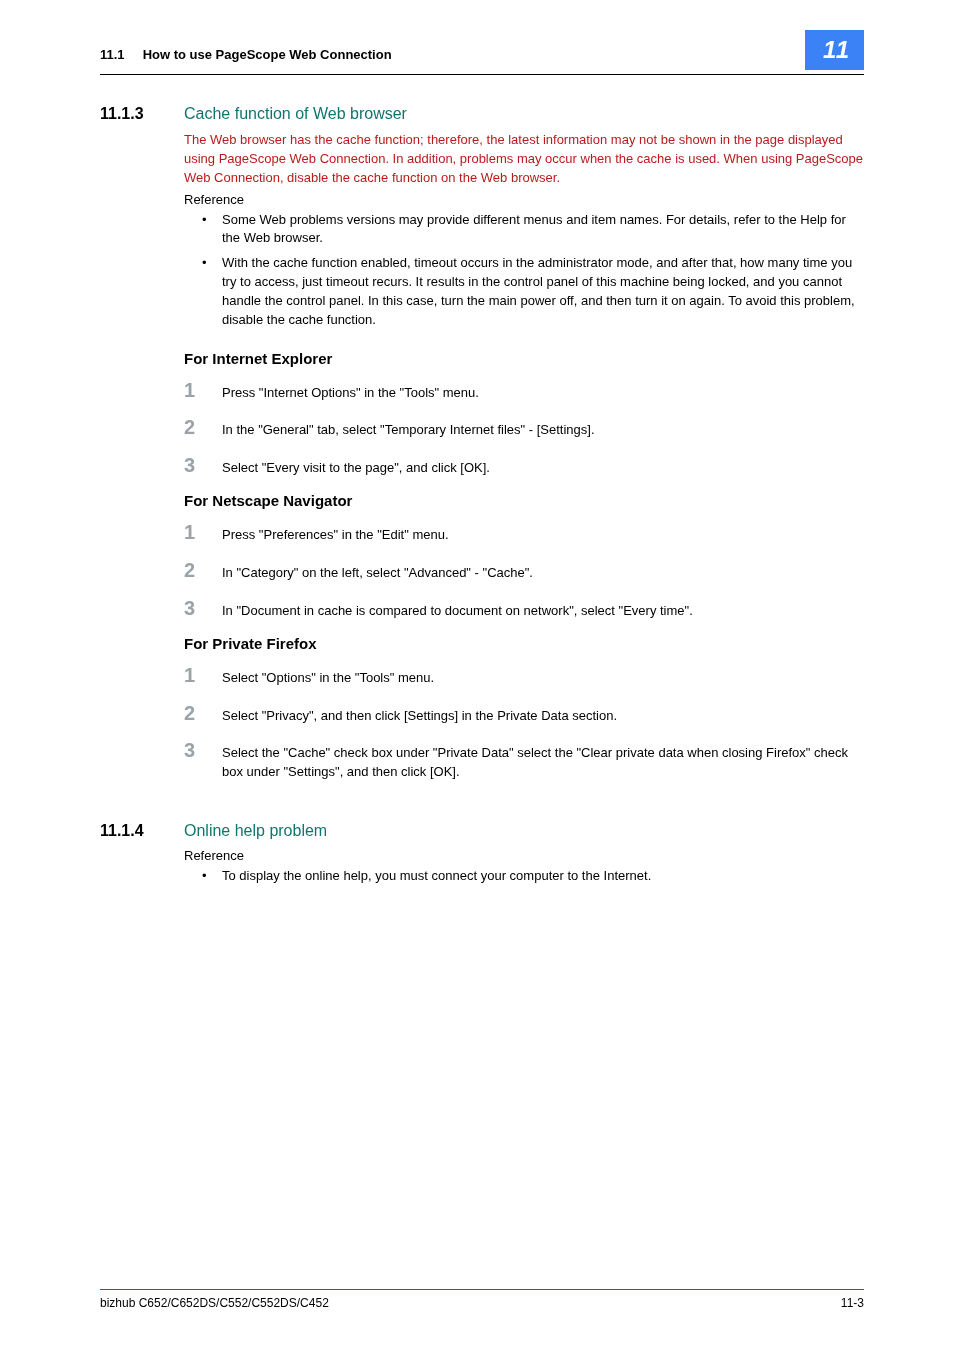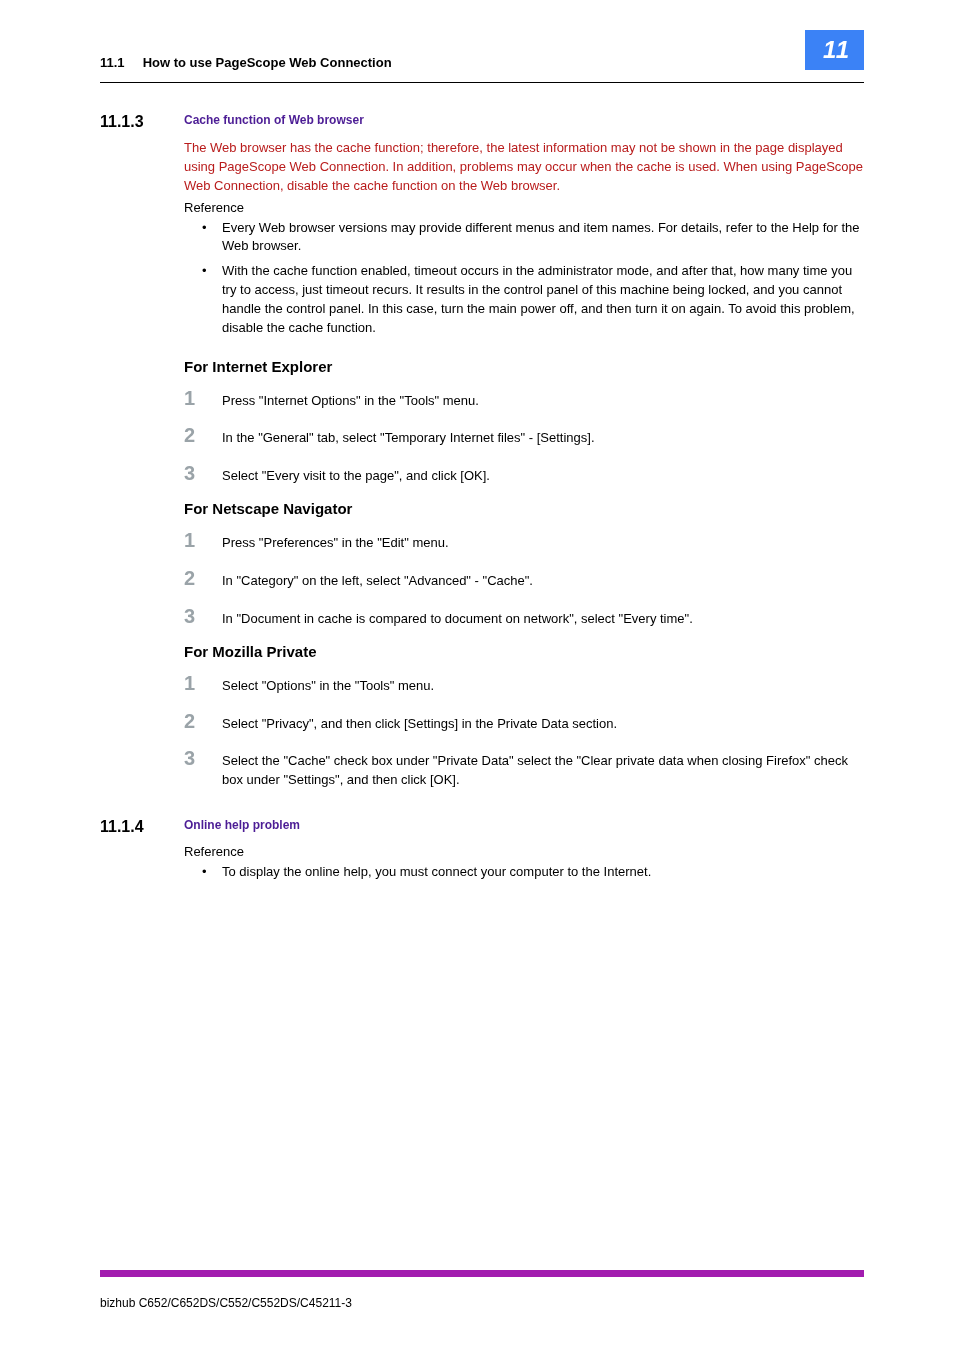--- a/index.html
+++ b/index.html
@@ -7,23 +7,23 @@
       font-family: Arial, Helvetica, sans-serif;
       background: white;
       width: 954px;
       height: 1350px;
       position: relative;
       padding: 30px 90px 40px 100px;
     }
     .header {
       display: flex;
       justify-content: space-between;
-      align-items: flex-end;
+      align-items: center;
       border-bottom: 1px solid #000;
-      padding-bottom: 12px;
+      padding-bottom: 4px;
       margin-bottom: 30px;
     }
     .header-title {
       font-size: 13px;
       font-weight: bold;
       color: #000;
       padding-top: 8px;
     }
     .header-section { font-weight: bold; }
     .chapter-badge {
@@ -40,23 +40,23 @@
       margin-bottom: 8px;
     }
     .section-num {
       font-size: 16px;
       font-weight: bold;
       color: #000;
       width: 84px;
       flex-shrink: 0;
     }
     .section-title {
-      font-size: 12px;
-      font-weight: bold;
-      color: #4c1d95;
+      font-size: 16px;
+      font-weight: normal;
+      color: #0f766e;
     }
     .content-block {
       margin-left: 84px;
       margin-bottom: 20px;
     }
     .para {
       font-size: 13px;
       color: #b91c1c;
       line-height: 1.45;
       margin-bottom: 4px;
@@ -120,28 +120,28 @@
       vertical-align: middle;
       text-align: center;
       line-height: 14px;
     }
     .help-icon svg { vertical-align: middle; }
     .footer {
       position: absolute;
       left: 100px;
       right: 90px;
       bottom: 40px;
-      border-top: 7px solid #a21caf;
-      padding-top: 19px;
+      border-top: 1px solid #a21caf;
+      padding-top: 6px;
       display: flex;
-      justify-content: flex-start;
+      justify-content: space-between;
       font-size: 12px;
       color: #000;
     }
-    .section-gap { margin-top: 28px; }
+    .section-gap { margin-top: 40px; }
   </style>
 </head>
 <body>
 
 <div class="header">
   <div class="header-title">
     <span class="header-section">11.1</span>
     &nbsp;&nbsp;&nbsp;
     <span>How to use PageScope Web Connection</span>
   </div>
@@ -150,21 +150,21 @@
 
 <div class="section">
   <div class="section-num">11.1.3</div>
   <div class="section-title">Cache function of Web browser</div>
 </div>
 
 <div class="content-block">
   <p class="para">The Web browser has the cache function; therefore, the latest information may not be shown in the page displayed using PageScope Web Connection. In addition, problems may occur when the cache is used. When using PageScope Web Connection, disable the cache function on the Web browser.</p>
   <p class="reference-label">Reference</p>
   <ul class="bullet-list">
-    <li>Every Web browser versions may provide different menus and item names. For details, refer to the Help for the Web browser.</li>
+    <li>Some Web problems versions may provide different menus and item names. For details, refer to the Help for the Web browser.</li>
     <li>With the cache function enabled, timeout occurs in the administrator mode, and after that, how many time you try to access, just timeout recurs. It results in the control panel of this machine being locked, and you cannot handle the control panel. In this case, turn the main power off, and then turn it on again. To avoid this problem, disable the cache function.</li>
   </ul>
 </div>
 
 <div class="subsection-title">For Internet Explorer</div>
 <div class="step">
   <div class="step-num">1</div>
   <div class="step-text">Press "Internet Options" in the "Tools" menu.</div>
 </div>
 <div class="step">
@@ -183,21 +183,21 @@
 </div>
 <div class="step">
   <div class="step-num">2</div>
   <div class="step-text">In "Category" on the left, select "Advanced" - "Cache".</div>
 </div>
 <div class="step">
   <div class="step-num">3</div>
   <div class="step-text">In "Document in cache is compared to document on network", select "Every time".</div>
 </div>
 
-<div class="subsection-title">For Mozilla Private</div>
+<div class="subsection-title">For Private Firefox</div>
 <div class="step">
   <div class="step-num">1</div>
   <div class="step-text">Select "Options" in the "Tools" menu.</div>
 </div>
 <div class="step">
   <div class="step-num">2</div>
   <div class="step-text">Select "Privacy", and then click [Settings] in the Private Data section.</div>
 </div>
 <div class="step">
   <div class="step-num">3</div>

